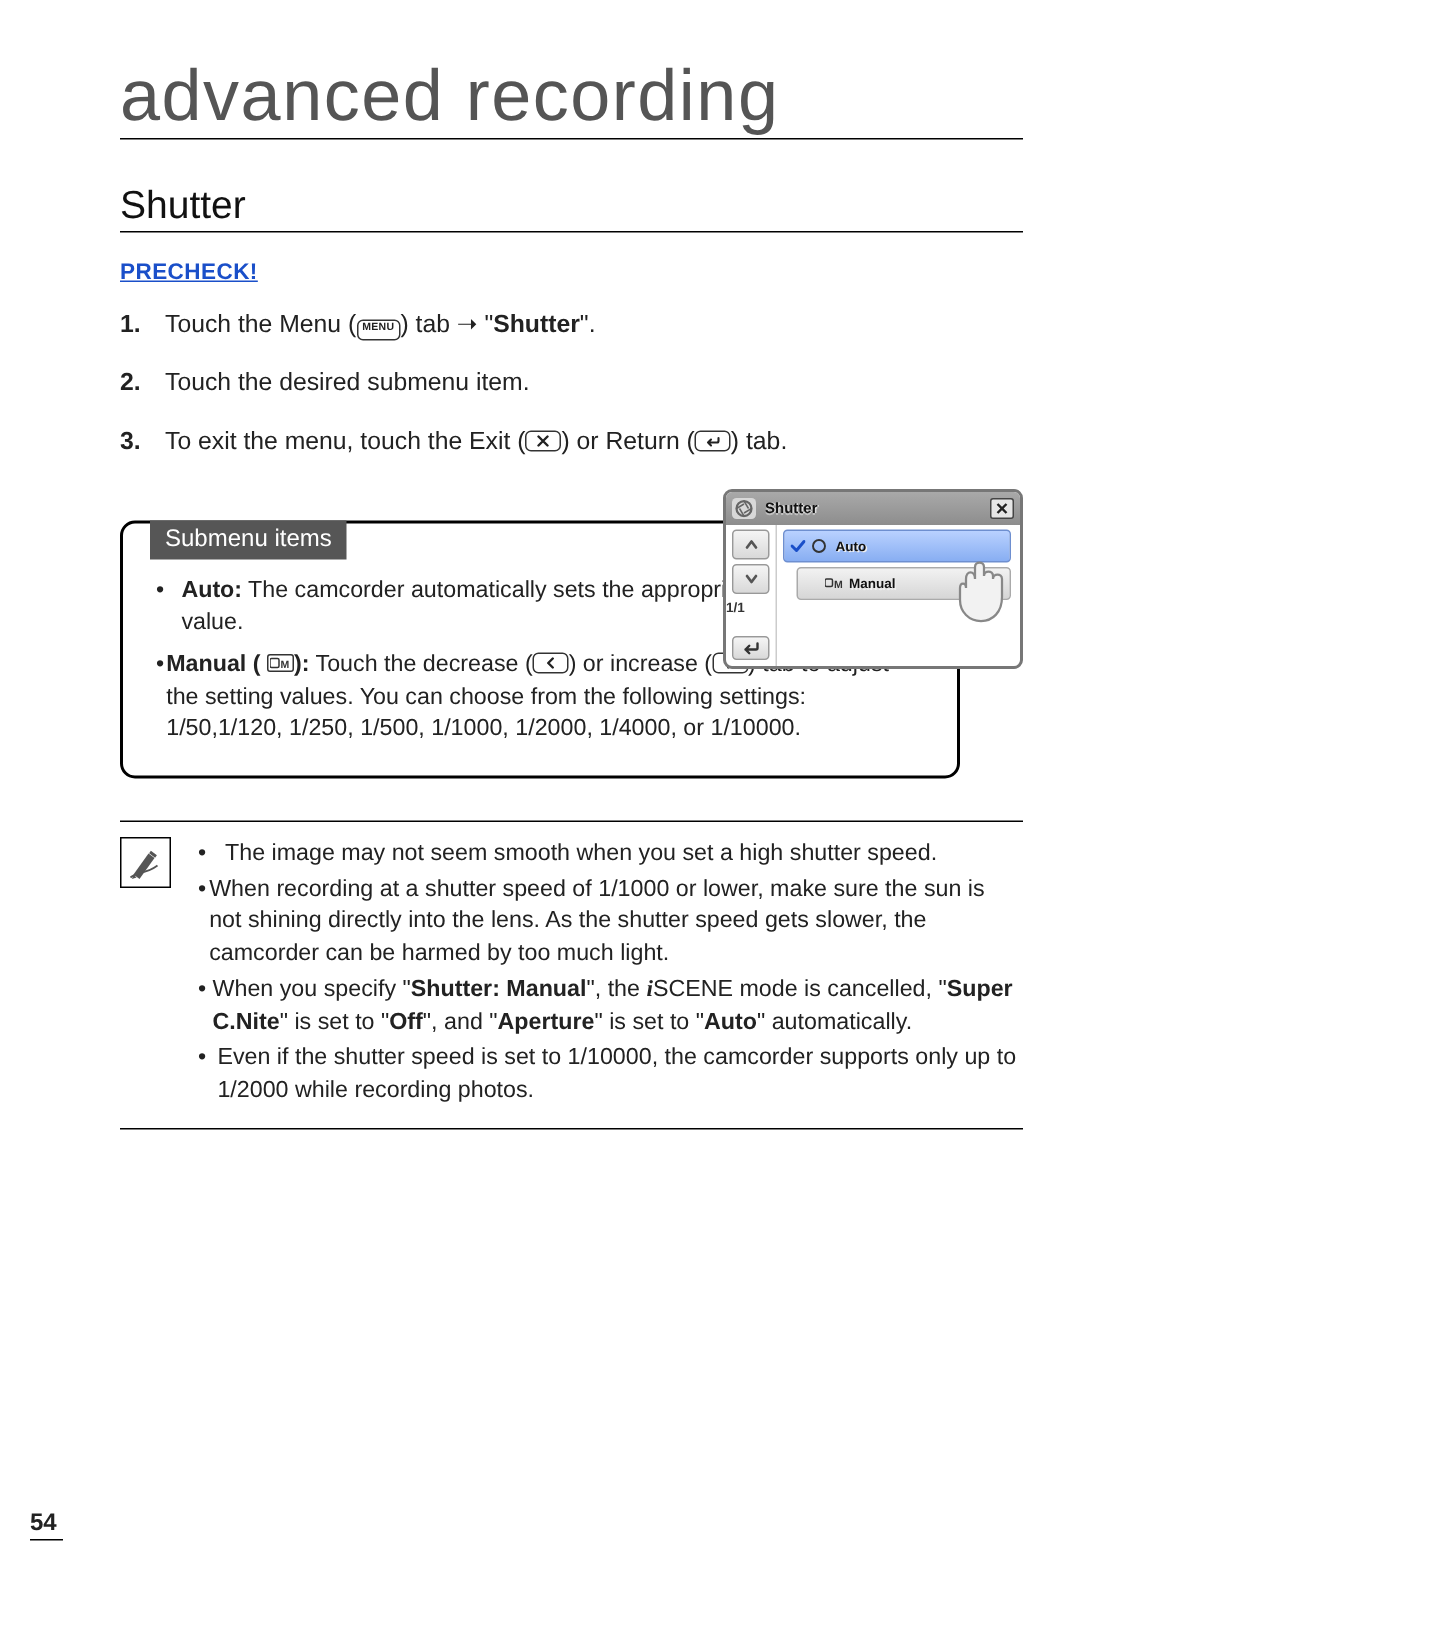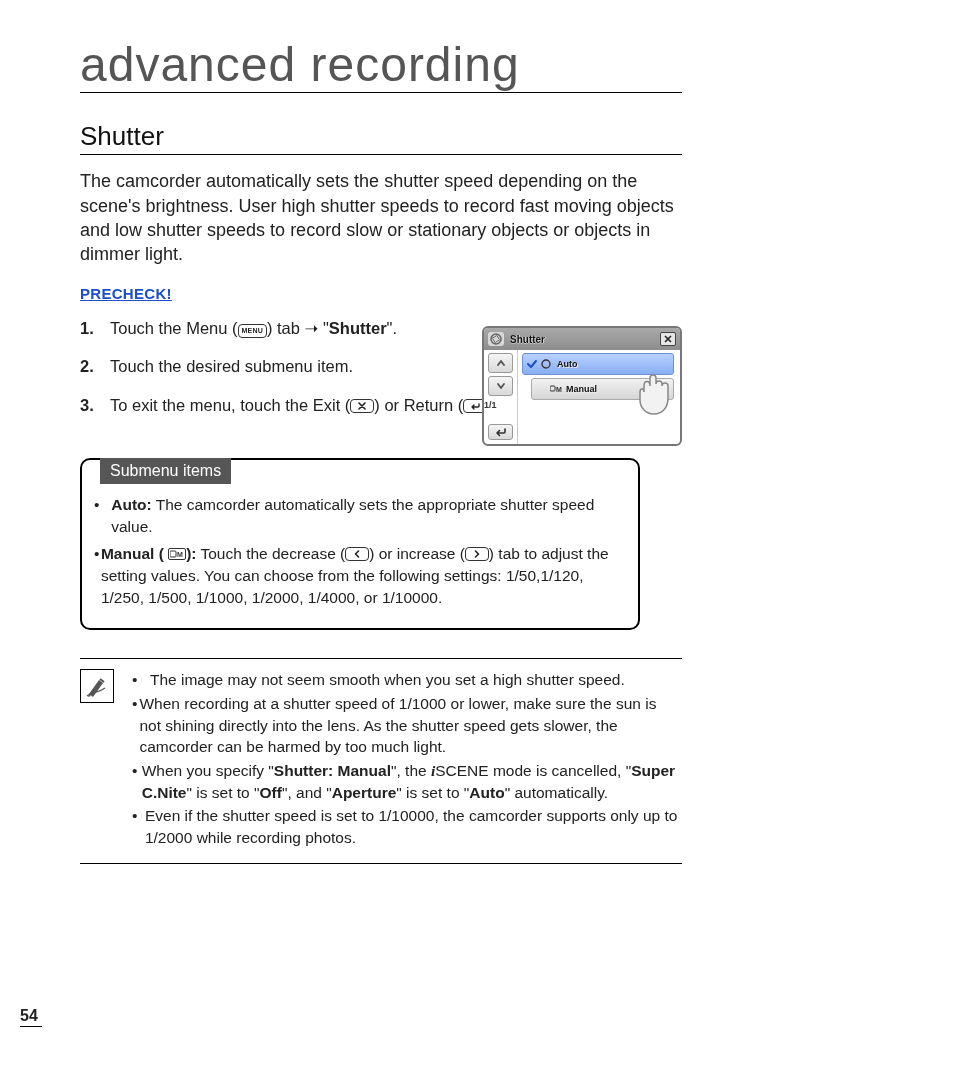--- a/index.html
+++ b/index.html
@@ -12,21 +12,21 @@
   .precheck-text { font-size: 15px; margin-top: 4px; line-height: 1.45; }
   .steps { margin-top: 10px; }
   .step { display: flex; gap: 10px; font-size: 16.5px; line-height: 1.5; margin-top: 14px; }
   .step .num { font-weight: 700; min-width: 20px; }
   .inline-btn { display: inline-flex; align-items: center; justify-content: center; border: 1.3px solid #333; border-radius: 4px; height: 14px; min-width: 24px; padding: 0 3px; font-size: 7.5px; font-weight: 700; vertical-align: 1px; letter-spacing: .2px; color: #222; background: #fff; }
   .inline-btn.menu { font-size: 7px; }
   .inline-btn svg { display:block; }
   .arrow { font-family: Arial; }
 
   
-  .submenu-box { position: relative; border: 2.5px solid #000; border-radius: 10px; margin-top: 40px; width: 560px; padding: 28px 20px 20px 12px; }
+  .submenu-box { position: relative; border: 2.5px solid #000; border-radius: 10px; margin-top: 40px; width: 560px; padding: 28px 20px 20px 22px; }
   .submenu-tab { position: absolute; top: -2px; left: 18px; transform: translateY(-0%); background: #565656; color: #fff; font-size: 16px; font-weight: 400; padding: 4px 10px; }
   .submenu-box ul { list-style: none; font-size: 15.5px; line-height: 1.4; }
   .submenu-box li { display: flex; margin-top: 6px; }
   .submenu-box li .bullet { width: 18px; }
   .submenu-box .desc { }
   .m-icon { display:inline-flex; align-items:center; justify-content:center; width:18px; height:12px; border:1.2px solid #333; border-radius:2px; font-size:8px; font-weight:700; vertical-align:0px; }
 
   
   .notes-wrap { margin-top: 28px; border-top: 1.5px solid #000; border-bottom: 1.5px solid #000; padding: 8px 0 14px 0; display: flex; gap: 18px; }
   .note-icon { width: 34px; height: 34px; border: 1.5px solid #000; display:flex; align-items:center; justify-content:center; flex: 0 0 34px; margin-top:2px; }
@@ -61,21 +61,20 @@
 </style>
 </head>
 <body>
 
 <div class="page">
 
   <div class="chapter-title">advanced recording</div>
 
   <div class="section-title">Shutter</div>
 
-  <p class="intro">The camcorder automatically sets the shutter speed depending on the scene's brightness. User high shutter speeds to record fast moving objects and low shutter speeds to record slow or stationary objects or objects in dimmer light.</p>
 
   <div class="precheck-label">PRECHECK!</div>
 
   <div class="steps">
     <div class="step">
       <div class="num">1.</div>
       <div>
         <span>Touch the Menu (</span><span class="inline-btn menu">MENU</span><span>) tab </span><span class="arrow">➝</span><span> "</span><b>Shutter</b><span>".</span>
       </div>
     </div>

